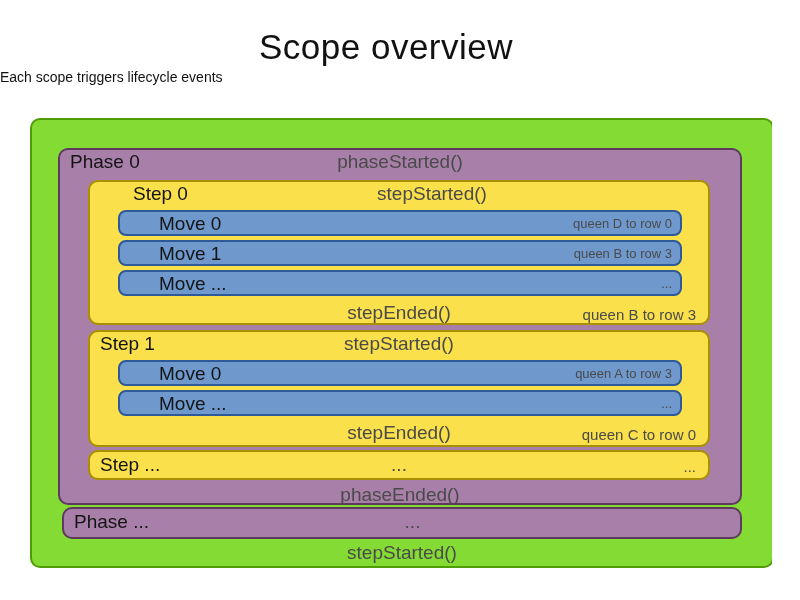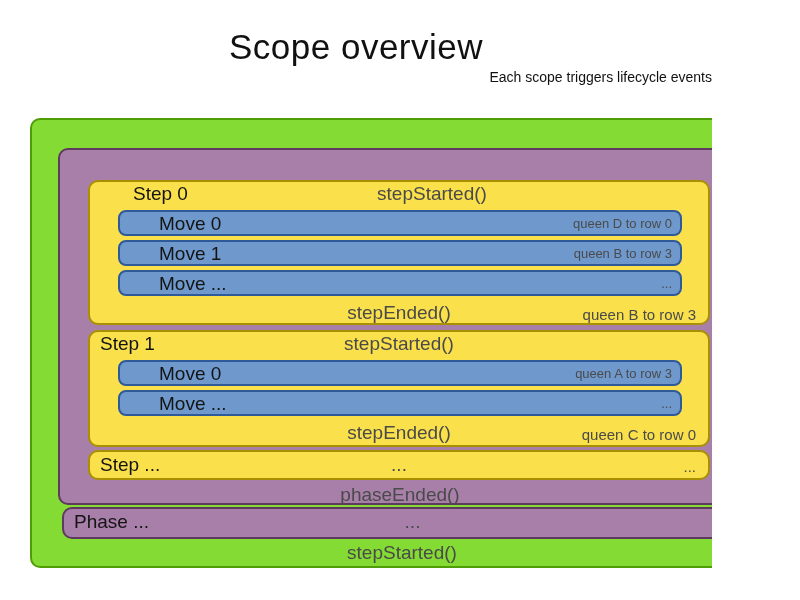--- a/index.html
+++ b/index.html
@@ -1,22 +1,22 @@
 <!DOCTYPE html>
 <html style="--solver-fill: #84db33; --solver-border: #4f9d04; --phase-fill: #a87fa8; --phase-border: #5e3a5e; --step-fill: #fae04b; --step-border: #a89000; --move-fill: #6f99cc; --move-border: #2e5a99; --label-text: #141414; --event-text: #4a4a4a;"><head>
 <meta charset="utf-8">
 <style>
   html,body{margin:0;padding:0;background:#fff;}
   .canvas{
-    position:relative;width:712px;height:600px;background:#ffffff;
+    position:relative;width:772px;height:600px;background:#ffffff;
     font-family:"Liberation Sans",sans-serif;overflow:hidden;
   }
   .title{position:absolute;left:0;right:0;top:27px;text-align:center;
     font-size:35px;color:#111;letter-spacing:0.5px;}
-  .subtitle{position:absolute;left:0;right:0;top:69px;text-align:right;
+  .subtitle{position:absolute;left:0;right:0;top:69px;text-align:left;
     font-size:14px;color:#111;}
   .scope{position:absolute;border:2px solid;border-radius:10px;box-sizing:border-box;}
   .solver-box{left:30px;top:118px;width:744px;height:450px;
     background:var(--solver-fill);border-color:var(--solver-border);}
   .phase-box{left:58px;top:148px;width:684px;height:357px;
     background:var(--phase-fill);border-color:var(--phase-border);}
   .step0-box{left:88px;top:180px;width:622px;height:145px;
     background:var(--step-fill);border-color:var(--step-border);}
   .step1-box{left:88px;top:330px;width:622px;height:117px;
     background:var(--step-fill);border-color:var(--step-border);}
@@ -57,20 +57,24 @@
   <div class="subtitle">Each scope triggers lifecycle events</div>
 
   <div class="scope solver-box"></div>
   <div class="scope phase-box"></div>
   <div class="scope step0-box"></div>
   <div class="scope step1-box"></div>
   <div class="scope stepmore-box"></div>
   <div class="scope phasemore-box"></div>
 
 
+  <div class="row phase-header">
+    <span class="lbl">Phase 0</span>
+    <span class="evt">phaseStarted()</span>
+  </div>
 
   <div class="row step0-header">
     <span class="lbl">Step 0</span>
     <span class="evt">stepStarted()</span>
   </div>
 
   <div class="move m00">
     <span class="mlbl">Move 0</span>
     <span class="mdet">queen D to row 0</span>
   </div>

